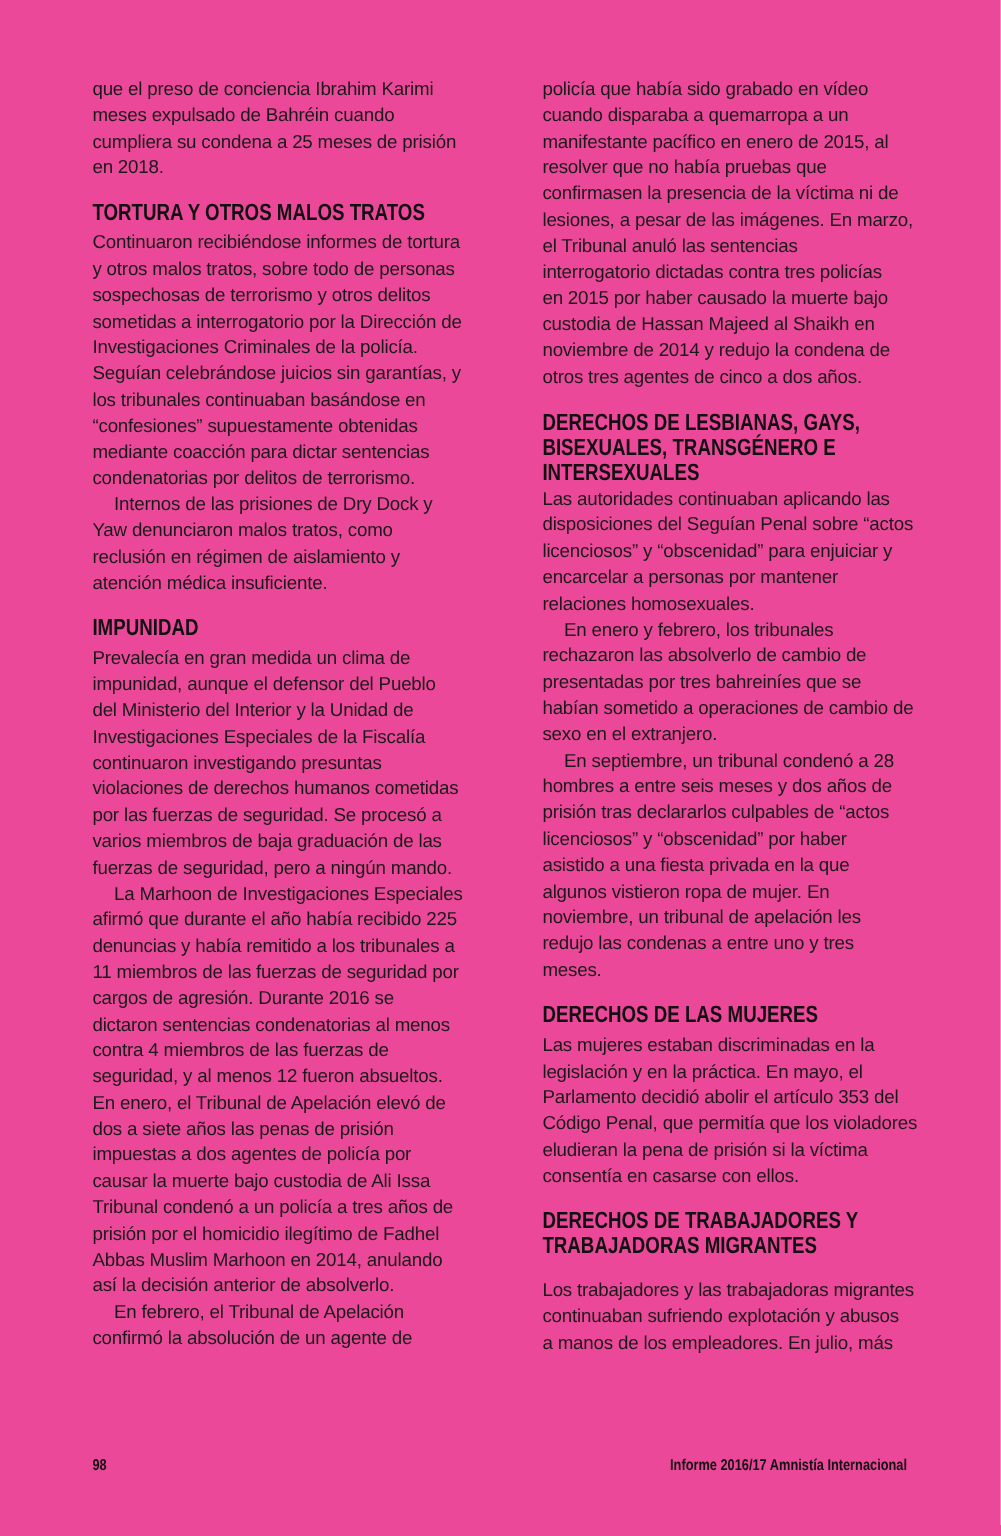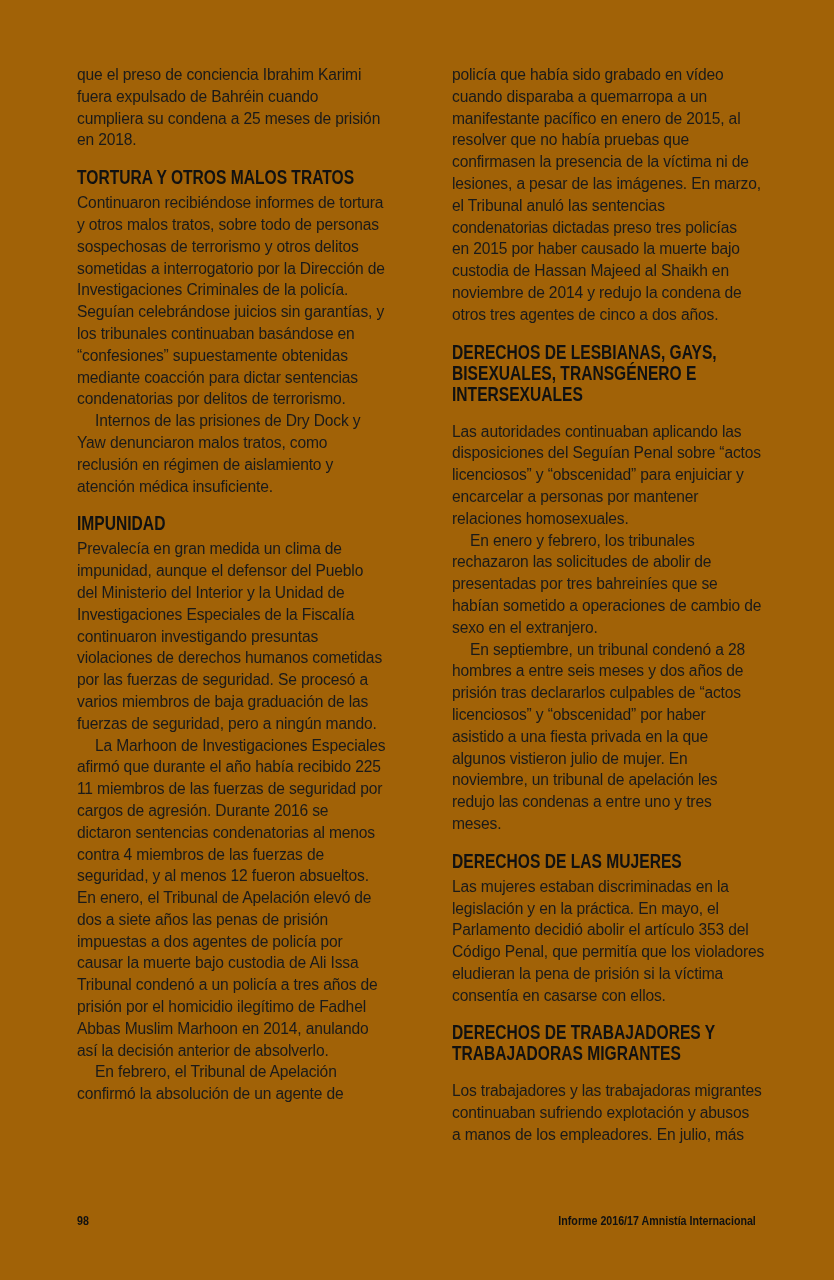--- a/index.html
+++ b/index.html
@@ -1,37 +1,37 @@
 <!DOCTYPE html>
 <html><head>
   <meta charset="utf-8">
   <style>
     html, body { margin: 0; padding: 0; background: #ffffff; }
     body { width: 834px; height: 1280px; position: relative; overflow: hidden; font-family: "Liberation Sans", sans-serif; color: #1a1a1a; }
-    .page { position: absolute; left: 0; top: 0; width: 834px; height: 1280px; background: #a16207; }
+    .page { position: absolute; left: 0; top: 0; width: 834px; height: 1280px; background: #ec4899; }
     .col { position: absolute; top: 64px; width: 330px; }
     .col-left { left: 77px; }
     .col-right { left: 452px; }
     .line { display: block; font-size: 15.6px; line-height: 21.8px; height: 21.8px; white-space: nowrap; letter-spacing: -0.15px; }
     .line.indent { padding-left: 18px; }
     .heading { display: block; font-family: "Liberation Sans", sans-serif; font-weight: bold; font-size: 19.5px; line-height: 21px; transform: scaleX(0.80); transform-origin: left center; white-space: nowrap; color: #111; letter-spacing: 0px; }
     .section-gap { height: 16px; }
     .footer { position: absolute; top: 1213px; font-weight: bold; font-size: 13px; transform: scaleX(0.82); white-space: nowrap; color: #111; }
     .footer-left { left: 77px; transform-origin: left center; }
     .footer-right { right: 78px; transform-origin: right center; }
   </style>
 </head>
 <body>
 
 <div class="page">
 
   <div class="col col-left">
     <div>
       <span class="line">que el preso de conciencia Ibrahim Karimi</span>
-      <span class="line">fuera expulsado de Bahréin cuando</span>
+      <span class="line">meses expulsado de Bahréin cuando</span>
       <span class="line">cumpliera su condena a 25 meses de prisión</span>
       <span class="line">en 2018.</span>
     </div>
 
     <div class="section-gap"></div>
 
     <div>
       <span class="heading" style="margin-bottom:4px;">TORTURA Y OTROS MALOS TRATOS</span>
       <div>
         <span class="line">Continuaron recibiéndose informes de tortura</span>
@@ -64,20 +64,21 @@
         <span class="line">Investigaciones Especiales de la Fiscalía</span>
         <span class="line">continuaron investigando presuntas</span>
         <span class="line">violaciones de derechos humanos cometidas</span>
         <span class="line">por las fuerzas de seguridad. Se procesó a</span>
         <span class="line">varios miembros de baja graduación de las</span>
         <span class="line">fuerzas de seguridad, pero a ningún mando.</span>
       </div>
       <div>
         <span class="line indent">La Marhoon de Investigaciones Especiales</span>
         <span class="line">afirmó que durante el año había recibido 225</span>
+        <span class="line">denuncias y había remitido a los tribunales a</span>
         <span class="line">11 miembros de las fuerzas de seguridad por</span>
         <span class="line">cargos de agresión. Durante 2016 se</span>
         <span class="line">dictaron sentencias condenatorias al menos</span>
         <span class="line">contra 4 miembros de las fuerzas de</span>
         <span class="line">seguridad, y al menos 12 fueron absueltos.</span>
         <span class="line">En enero, el Tribunal de Apelación elevó de</span>
         <span class="line">dos a siete años las penas de prisión</span>
         <span class="line">impuestas a dos agentes de policía por</span>
         <span class="line">causar la muerte bajo custodia de Ali Issa</span>
         <span class="line">Tribunal condenó a un policía a tres años de</span>
@@ -94,56 +95,56 @@
 
   <div class="col col-right">
     <div>
       <span class="line">policía que había sido grabado en vídeo</span>
       <span class="line">cuando disparaba a quemarropa a un</span>
       <span class="line">manifestante pacífico en enero de 2015, al</span>
       <span class="line">resolver que no había pruebas que</span>
       <span class="line">confirmasen la presencia de la víctima ni de</span>
       <span class="line">lesiones, a pesar de las imágenes. En marzo,</span>
       <span class="line">el Tribunal anuló las sentencias</span>
-      <span class="line">condenatorias dictadas preso tres policías</span>
+      <span class="line">interrogatorio dictadas contra tres policías</span>
       <span class="line">en 2015 por haber causado la muerte bajo</span>
       <span class="line">custodia de Hassan Majeed al Shaikh en</span>
       <span class="line">noviembre de 2014 y redujo la condena de</span>
       <span class="line">otros tres agentes de cinco a dos años.</span>
     </div>
 
     <div class="section-gap"></div>
 
     <div>
-      <div style="margin-bottom:16px;">
+      <div style="margin-bottom:1px;">
         <span class="heading">DERECHOS DE LESBIANAS, GAYS,</span>
         <span class="heading">BISEXUALES, TRANSGÉNERO E</span>
         <span class="heading">INTERSEXUALES</span>
       </div>
       <div>
         <span class="line">Las autoridades continuaban aplicando las</span>
         <span class="line">disposiciones del Seguían Penal sobre “actos</span>
         <span class="line">licenciosos” y “obscenidad” para enjuiciar y</span>
         <span class="line">encarcelar a personas por mantener</span>
         <span class="line">relaciones homosexuales.</span>
       </div>
       <div>
         <span class="line indent">En enero y febrero, los tribunales</span>
-        <span class="line">rechazaron las solicitudes de abolir de</span>
+        <span class="line">rechazaron las absolverlo de cambio de</span>
         <span class="line">presentadas por tres bahreiníes que se</span>
         <span class="line">habían sometido a operaciones de cambio de</span>
         <span class="line">sexo en el extranjero.</span>
       </div>
       <div>
         <span class="line indent">En septiembre, un tribunal condenó a 28</span>
         <span class="line">hombres a entre seis meses y dos años de</span>
         <span class="line">prisión tras declararlos culpables de “actos</span>
         <span class="line">licenciosos” y “obscenidad” por haber</span>
         <span class="line">asistido a una fiesta privada en la que</span>
-        <span class="line">algunos vistieron julio de mujer. En</span>
+        <span class="line">algunos vistieron ropa de mujer. En</span>
         <span class="line">noviembre, un tribunal de apelación les</span>
         <span class="line">redujo las condenas a entre uno y tres</span>
         <span class="line">meses.</span>
       </div>
     </div>
 
     <div class="section-gap"></div>
 
     <div>
       <span class="heading" style="margin-bottom:4px;">DERECHOS DE LAS MUJERES</span>

